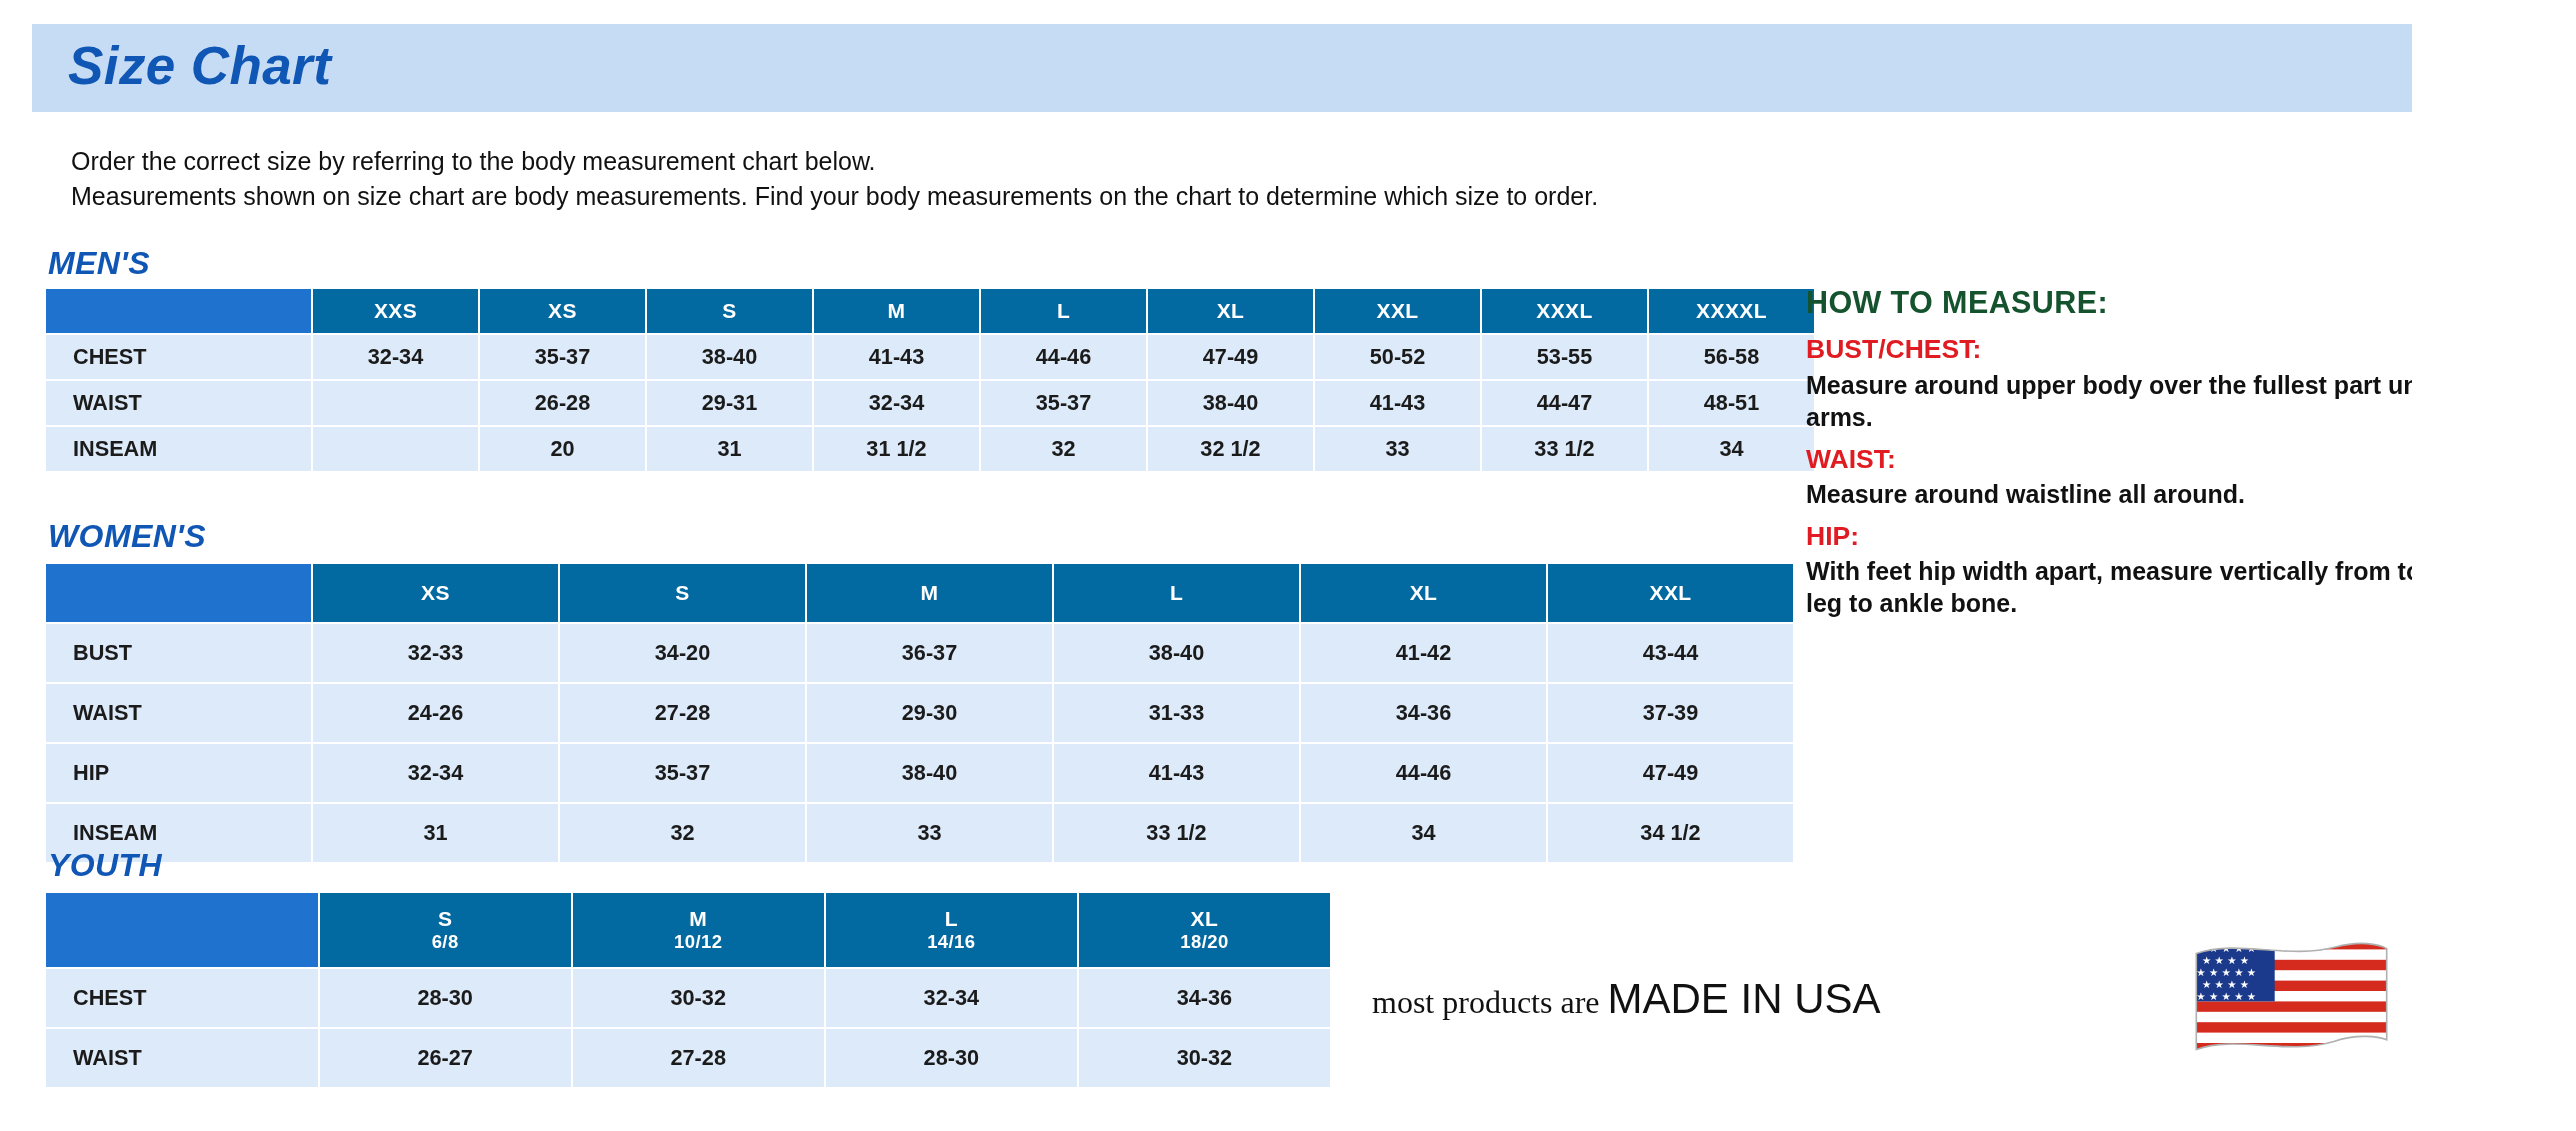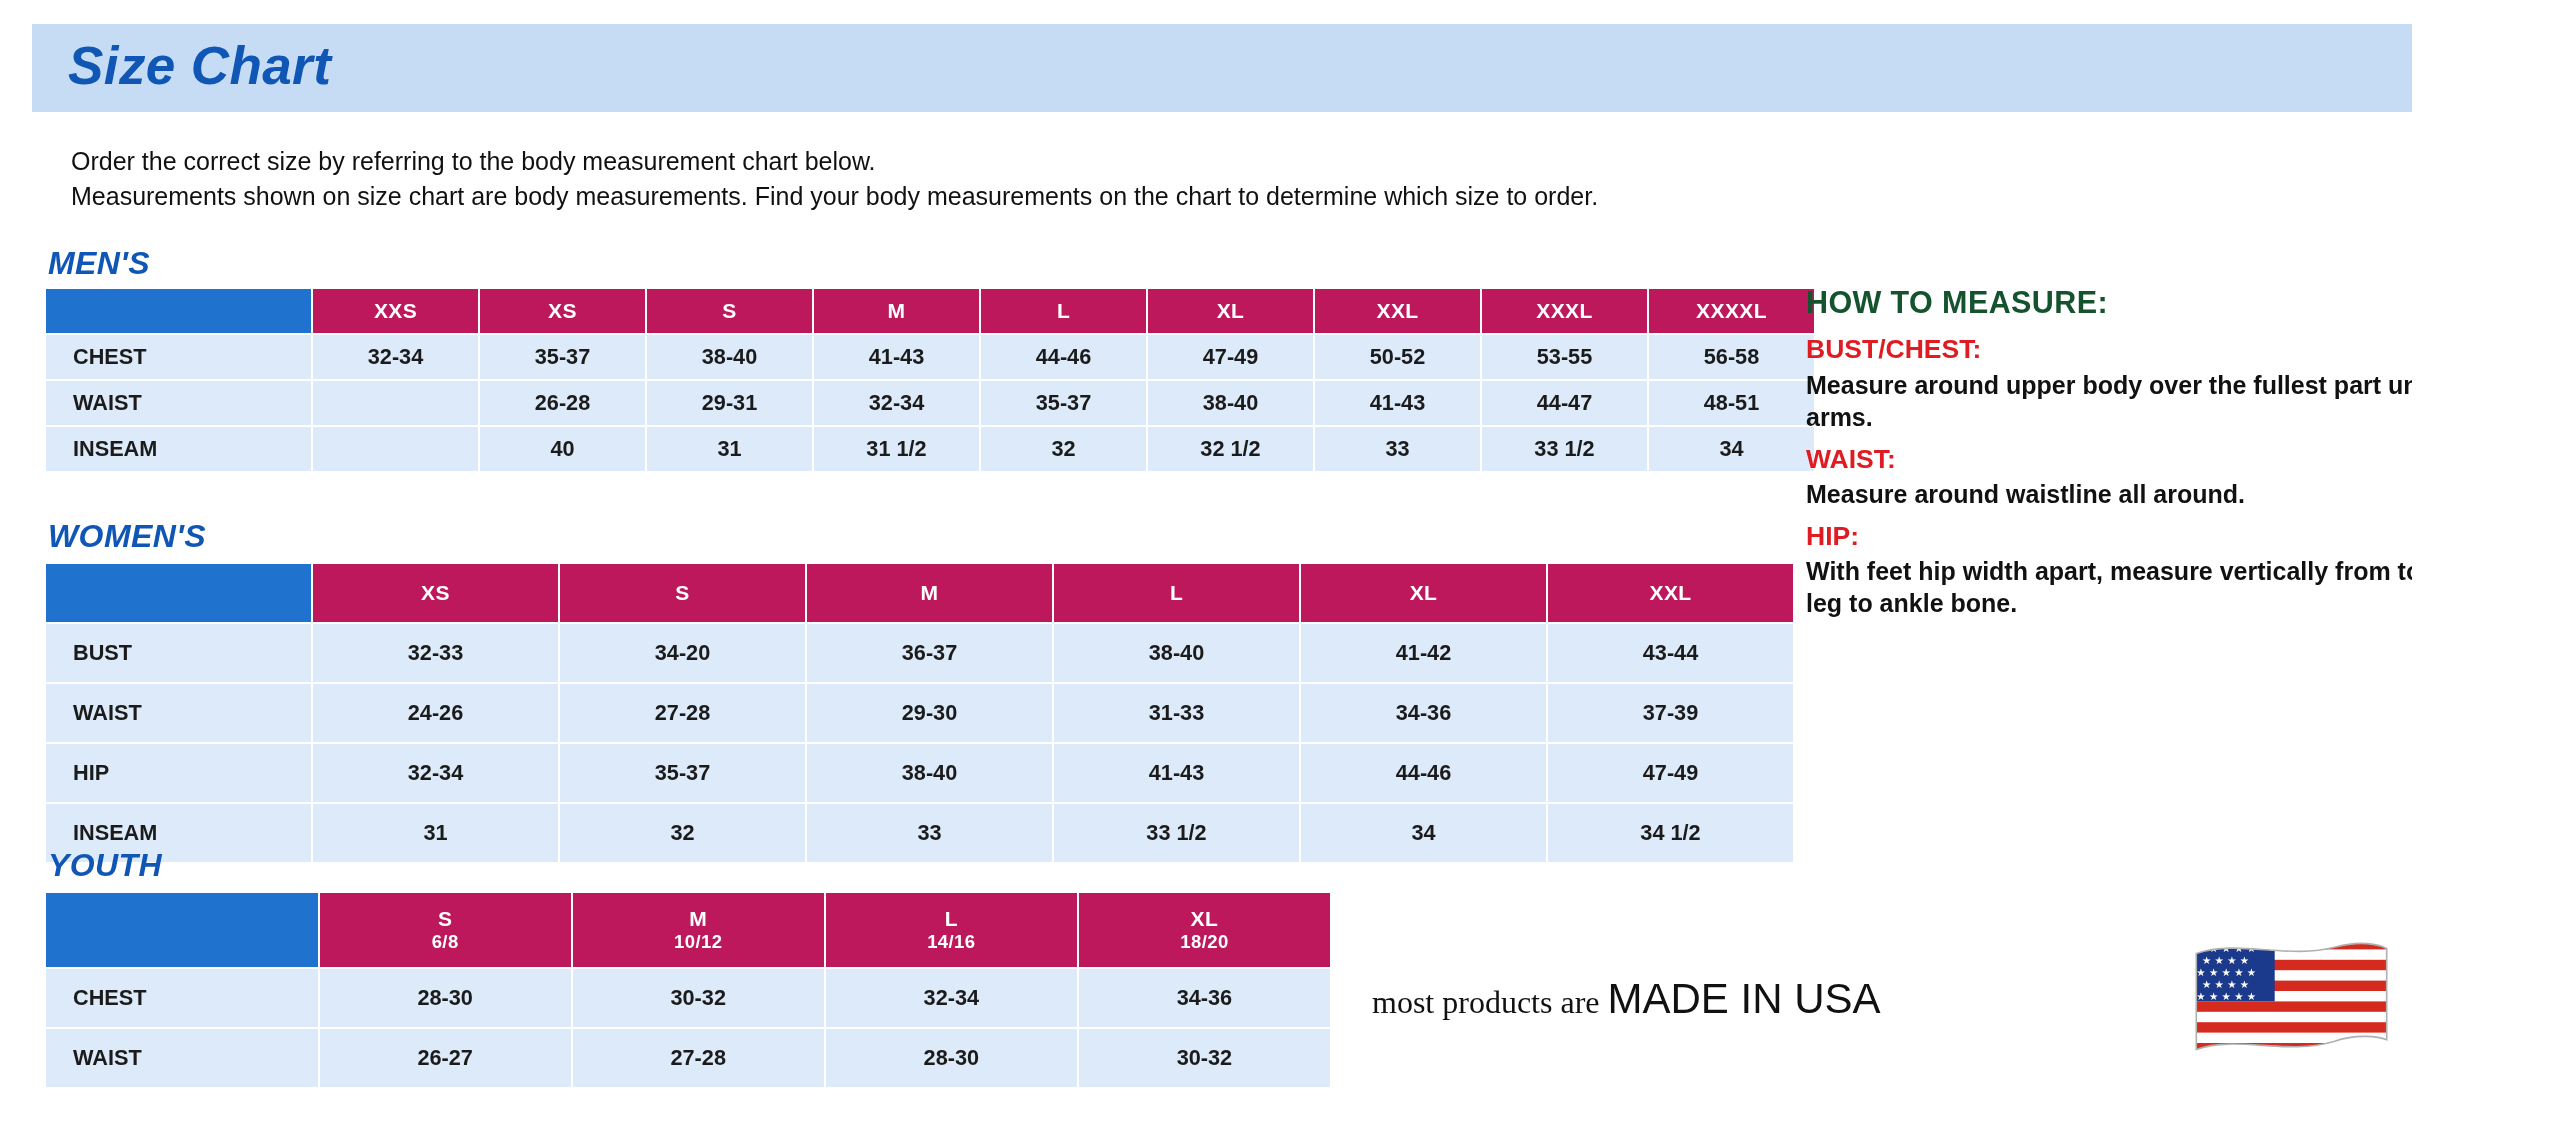--- a/index.html
+++ b/index.html
@@ -72,21 +72,21 @@
   table td, table th {
     background: #ddeaf9;
     color: #1b1b1b;
     font-size: 21.7px;
     font-weight: bold;
     text-align: center;
     height: 44px;
     padding: 0;
   }
   table th {
-    background: #be185d;
+    background: #0369a1;
     color: #ffffff;
     font-size: 21px;
     letter-spacing: 0.4px;
   }
   table td.rowhead {
     text-align: left;
     padding-left: 27px;
     font-weight: bold;
     font-size: 21.7px;
   }
@@ -239,21 +239,21 @@
         <td>32-34</td>
         <td>35-37</td>
         <td>38-40</td>
         <td>41-43</td>
         <td>44-47</td>
         <td>48-51</td>
       </tr>
       <tr>
         <td class="rowhead">INSEAM</td>
         <td></td>
-        <td>40</td>
+        <td>20</td>
         <td>31</td>
         <td>31 1/2</td>
         <td>32</td>
         <td>32 1/2</td>
         <td>33</td>
         <td>33 1/2</td>
         <td>34</td>
       </tr>
     </tbody>
   </table>

